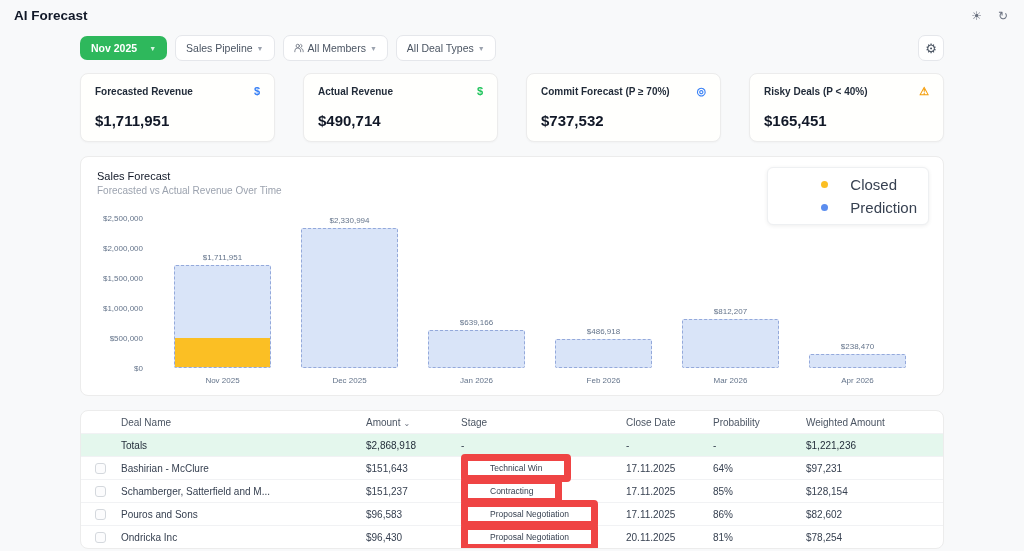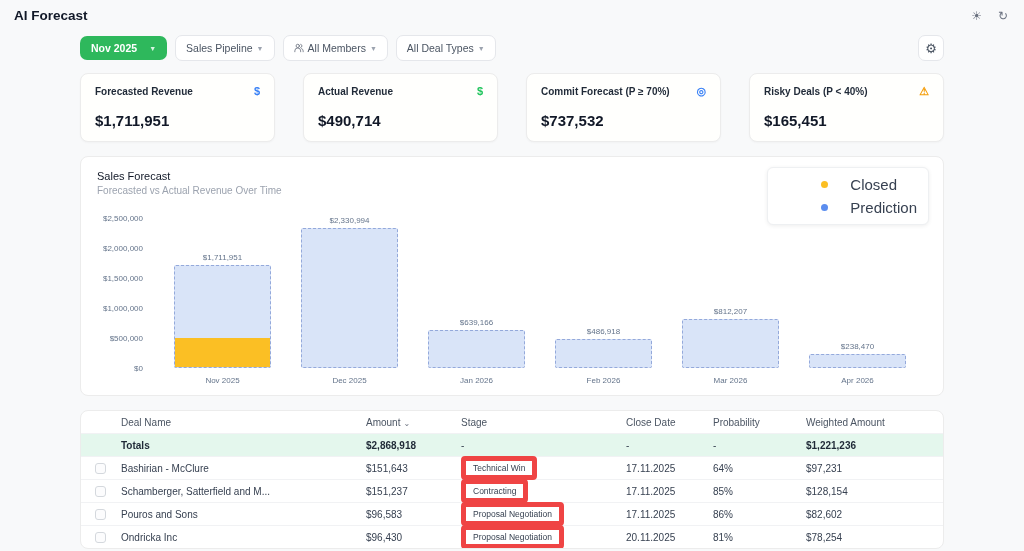--- a/index.html
+++ b/index.html
@@ -62,25 +62,25 @@
     transform:translateX(-50%); white-space:nowrap; font-size:8px; color:#64748b; }
   .x-label { text-align:center; font-size:8px; color:#64748b; margin-top:8px; }
 
   
   .table-card { background:#fff; border:1px solid #ececec; border-radius:8px; margin-top:14px; overflow:hidden; }
   .t-row { display:grid; grid-template-columns:40px 245px 95px 165px 87px 93px 1fr;
     align-items:center; height:23px; font-size:10px; color:#374151; border-top:1px solid #f1f2f4; }
   .t-row.t-head { height:22px; color:#4b5563; font-weight:500; border-top:none; }
   .t-row.t-totals { background:#e4f7ed; }
   .t-cell { padding-right:6px; white-space:nowrap; overflow:hidden; text-overflow:ellipsis; }
-  .t-cell.bold { font-weight:bold; color:#1f2937; }
+  .t-cell.bold { font-weight:normal; color:#1f2937; }
   .checkbox-cell { display:flex; justify-content:flex-start; padding-left:14px; }
   .checkbox { width:11px; height:11px; border:1px solid #d4d8dd; border-radius:3px;
     background:#fcfcfd; cursor:pointer; }
-  .badge { display:inline-block; padding:2px 7px; border:5px solid #ef4444; border-radius:4px;
+  .badge { display:inline-block; padding:2px 22px; border:7px solid #ef4444; border-radius:4px;
     font-size:8.5px; color:#374151; background:#fff; }
   .sort-icon { font-size:8px; color:#6b7280; margin-left:3px; cursor:pointer; }
   .t-row[data-interactable="true"] { cursor:pointer; }
 </style>
 </head>
 <body>
 
 <header class="topbar" data-interactable="false">
   <h1 data-interactable="false">AI Forecast</h1>
   <div class="top-icons" data-interactable="false">

